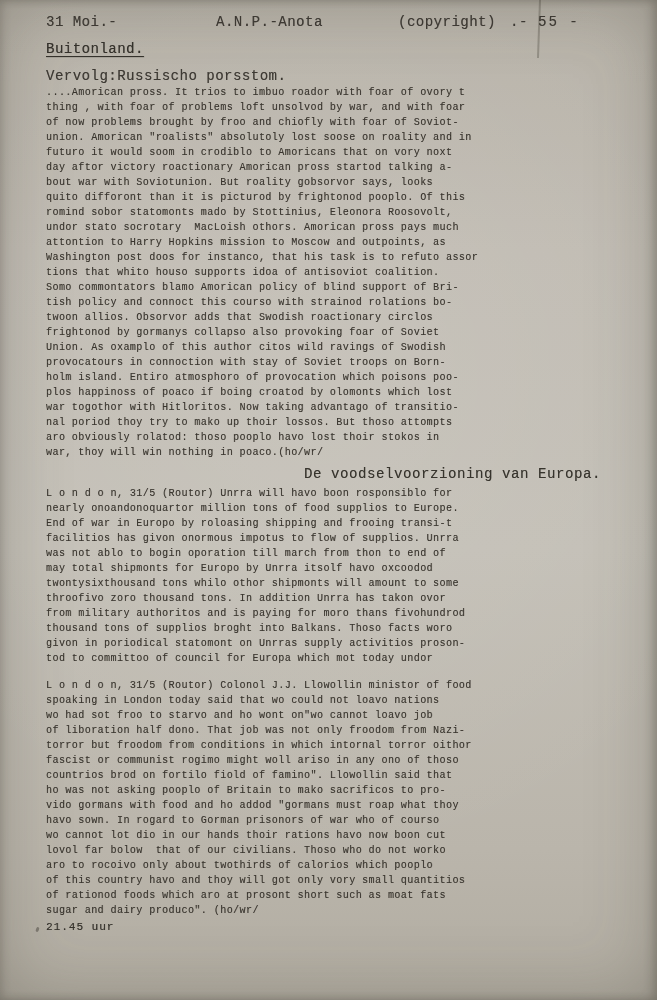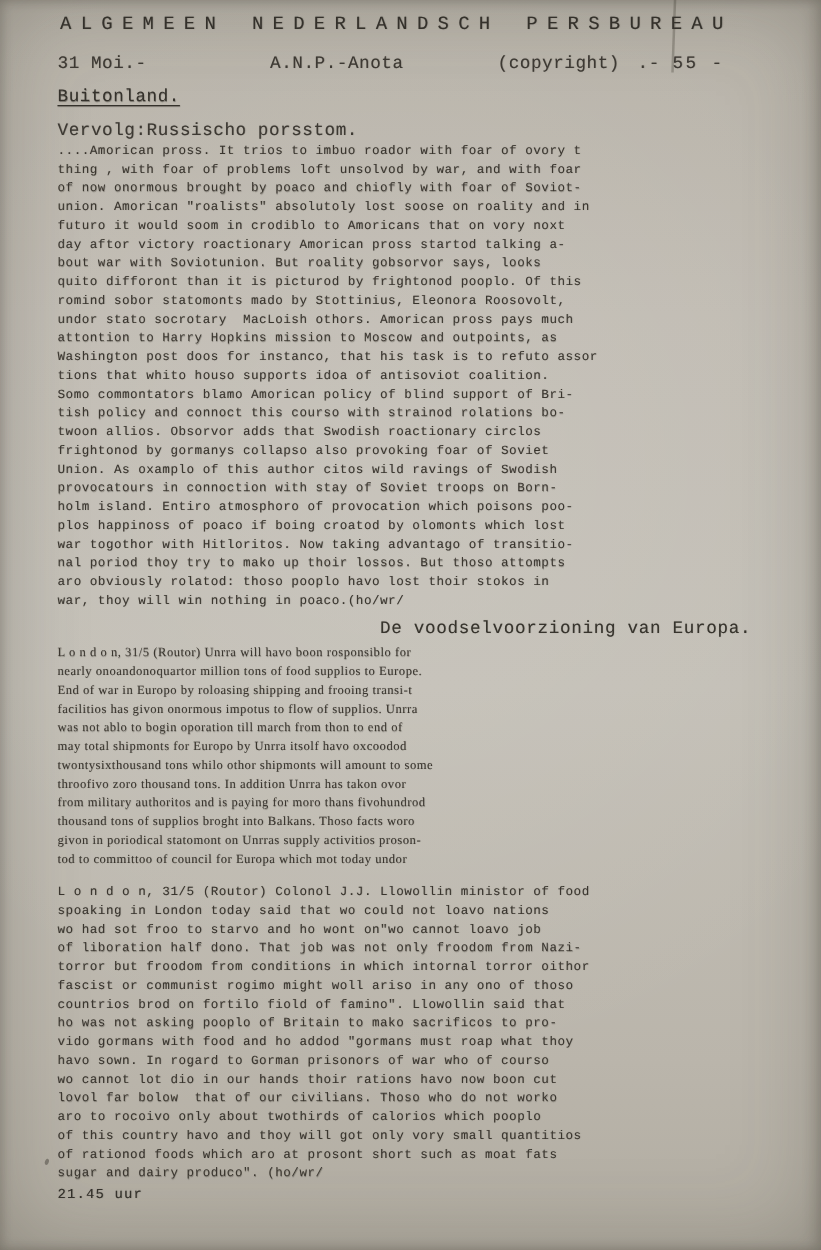--- a/index.html
+++ b/index.html
@@ -49,53 +49,52 @@
     line-height:15px;font-size:10px;letter-spacing:0.45px;white-space:pre;
     color:rgba(50,46,39,0.92);
     text-shadow:0.3px 0.3px 0.6px rgba(52,49,43,0.4);
   }
   .centered-heading{
     margin-top:7px;margin-right:48px;
     line-height:15px;font-size:14px;letter-spacing:0.6px;
     text-align:right;white-space:pre;
     color:#37342d;text-shadow:0.3px 0.3px 0.6px rgba(52,49,43,0.45);
   }
-  .art-2{margin-top:4px;font-family:Liberation Serif, serif;}
+  .art-2{margin-top:4px;}
   .art-3{margin-top:12px;}
   .footer-time{
     margin-top:2px;line-height:15px;font-size:11px;letter-spacing:1px;white-space:pre;
     color:#34312b;text-shadow:0.3px 0.3px 0.6px rgba(52,49,43,0.5);
   }
   .crease{position:absolute;left:538px;top:0;width:1.5px;height:58px;
     background:rgba(60,55,48,0.30);transform:rotate(2deg);}
   .speck{position:absolute;left:36px;bottom:68px;width:3px;height:5px;
     background:rgba(60,55,48,0.45);border-radius:40% 60% 50% 50%;transform:rotate(24deg);}
 </style>
 </head>
 <body>
 
 <div class="paper">
 
-  <div class="masthead">ALGEMEEN NEDERLANDSCH PERSBUREAU</div>
 
   <div class="dateline">
     <span class="dl-date">31 Moi.-</span>
     <span class="dl-label">A.N.P.-Anota</span>
     <span class="dl-copy">(copyright)</span>
     <span class="dl-dash">.-</span>
     <span class="dl-num">55 -</span>
   </div>
 
   <div class="section-heading">Buitonland.</div>
   <div class="subheading">Vervolg:Russischo porsstom.</div>
 
   <div class="article art-1">
       <div class="tline">....Amorican pross. It trios to imbuo roador with foar of ovory t</div>
       <div class="tline">thing , with foar of problems loft unsolvod by war, and with foar</div>
-      <div class="tline">of now onormous brought by poaco and chiofly with foar of Soviot-</div>
+      <div class="tline">of now problems brought by froo and chiofly with foar of Soviot-</div>
       <div class="tline">union. Amorican "roalists" absolutoly lost soose on roality and in</div>
       <div class="tline">futuro it would soom in crodiblo to Amoricans that on vory noxt</div>
       <div class="tline">day aftor victory roactionary Amorican pross startod talking a-</div>
       <div class="tline">bout war with Soviotunion. But roality gobsorvor says, looks</div>
       <div class="tline">quito difforont than it is picturod by frightonod pooplo. Of this</div>
       <div class="tline">romind sobor statomonts mado by Stottinius, Eleonora Roosovolt,</div>
       <div class="tline">undor stato socrotary  MacLoish othors. Amorican pross pays much</div>
       <div class="tline">attontion to Harry Hopkins mission to Moscow and outpoints, as</div>
       <div class="tline">Washington post doos for instanco, that his task is to refuto assor</div>
       <div class="tline">tions that whito houso supports idoa of antisoviot coalition.</div>

